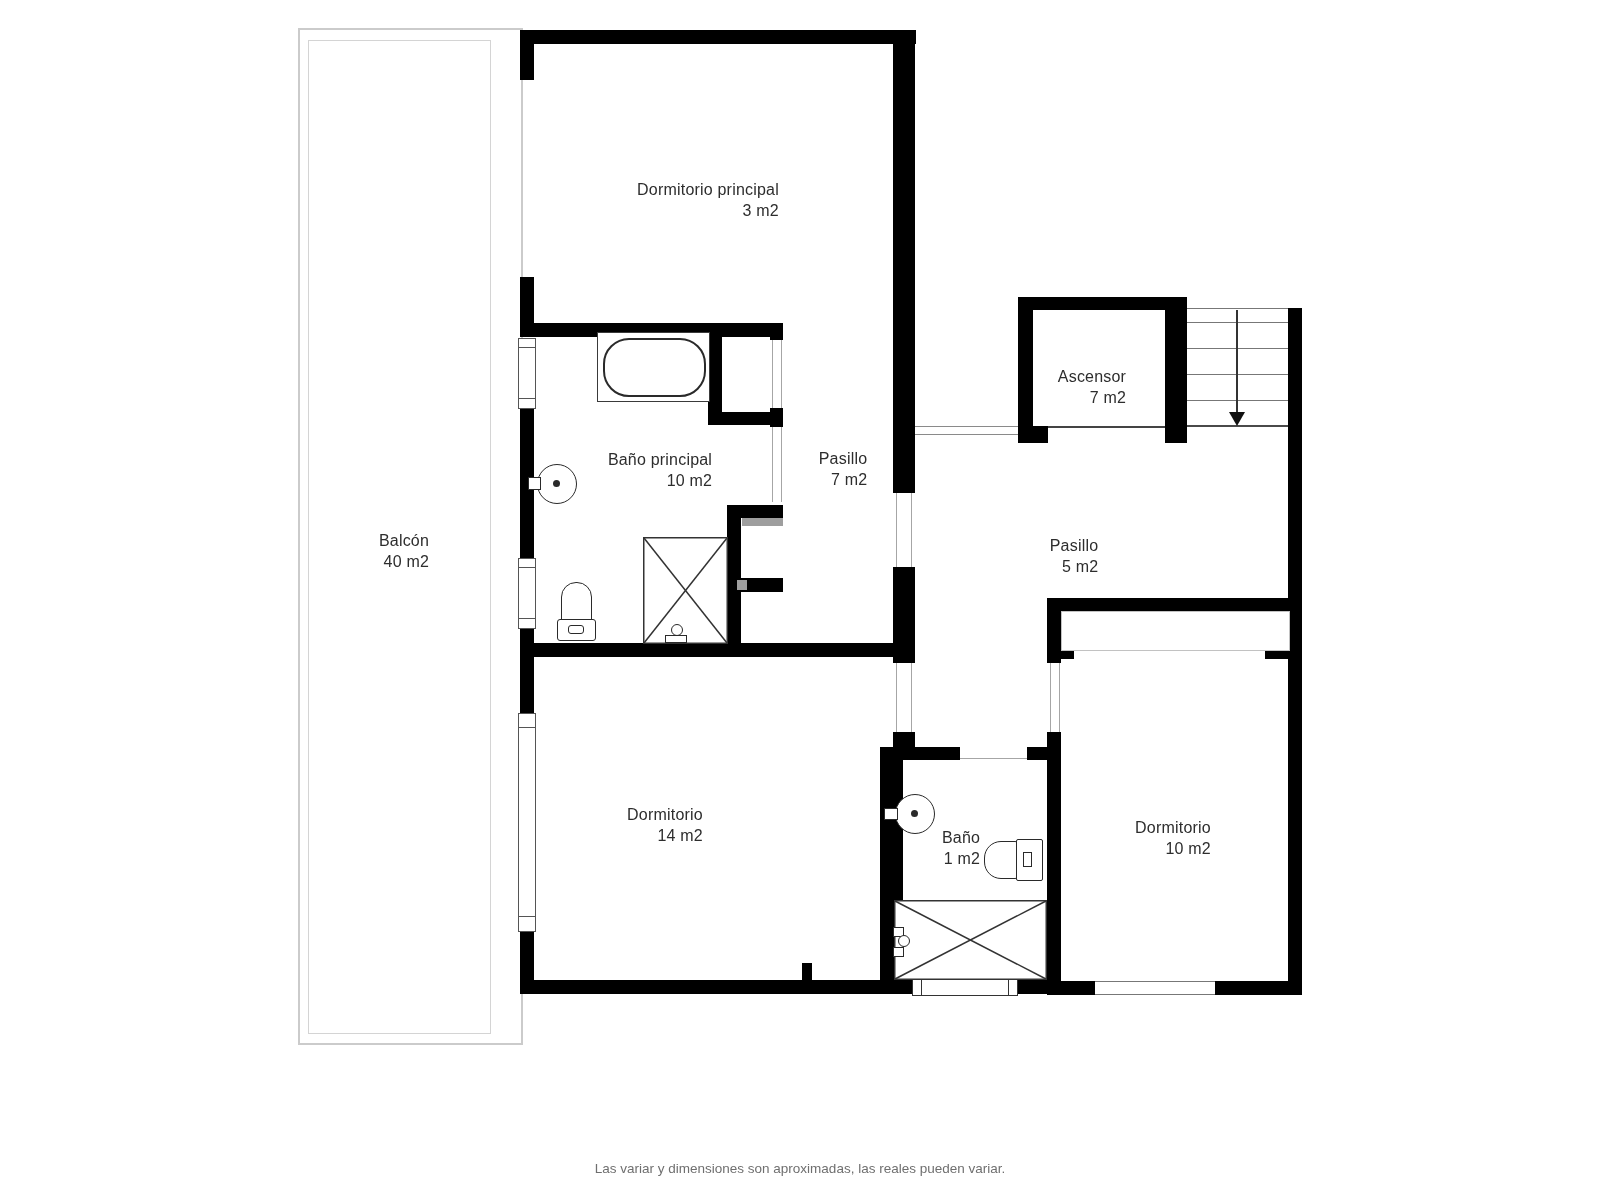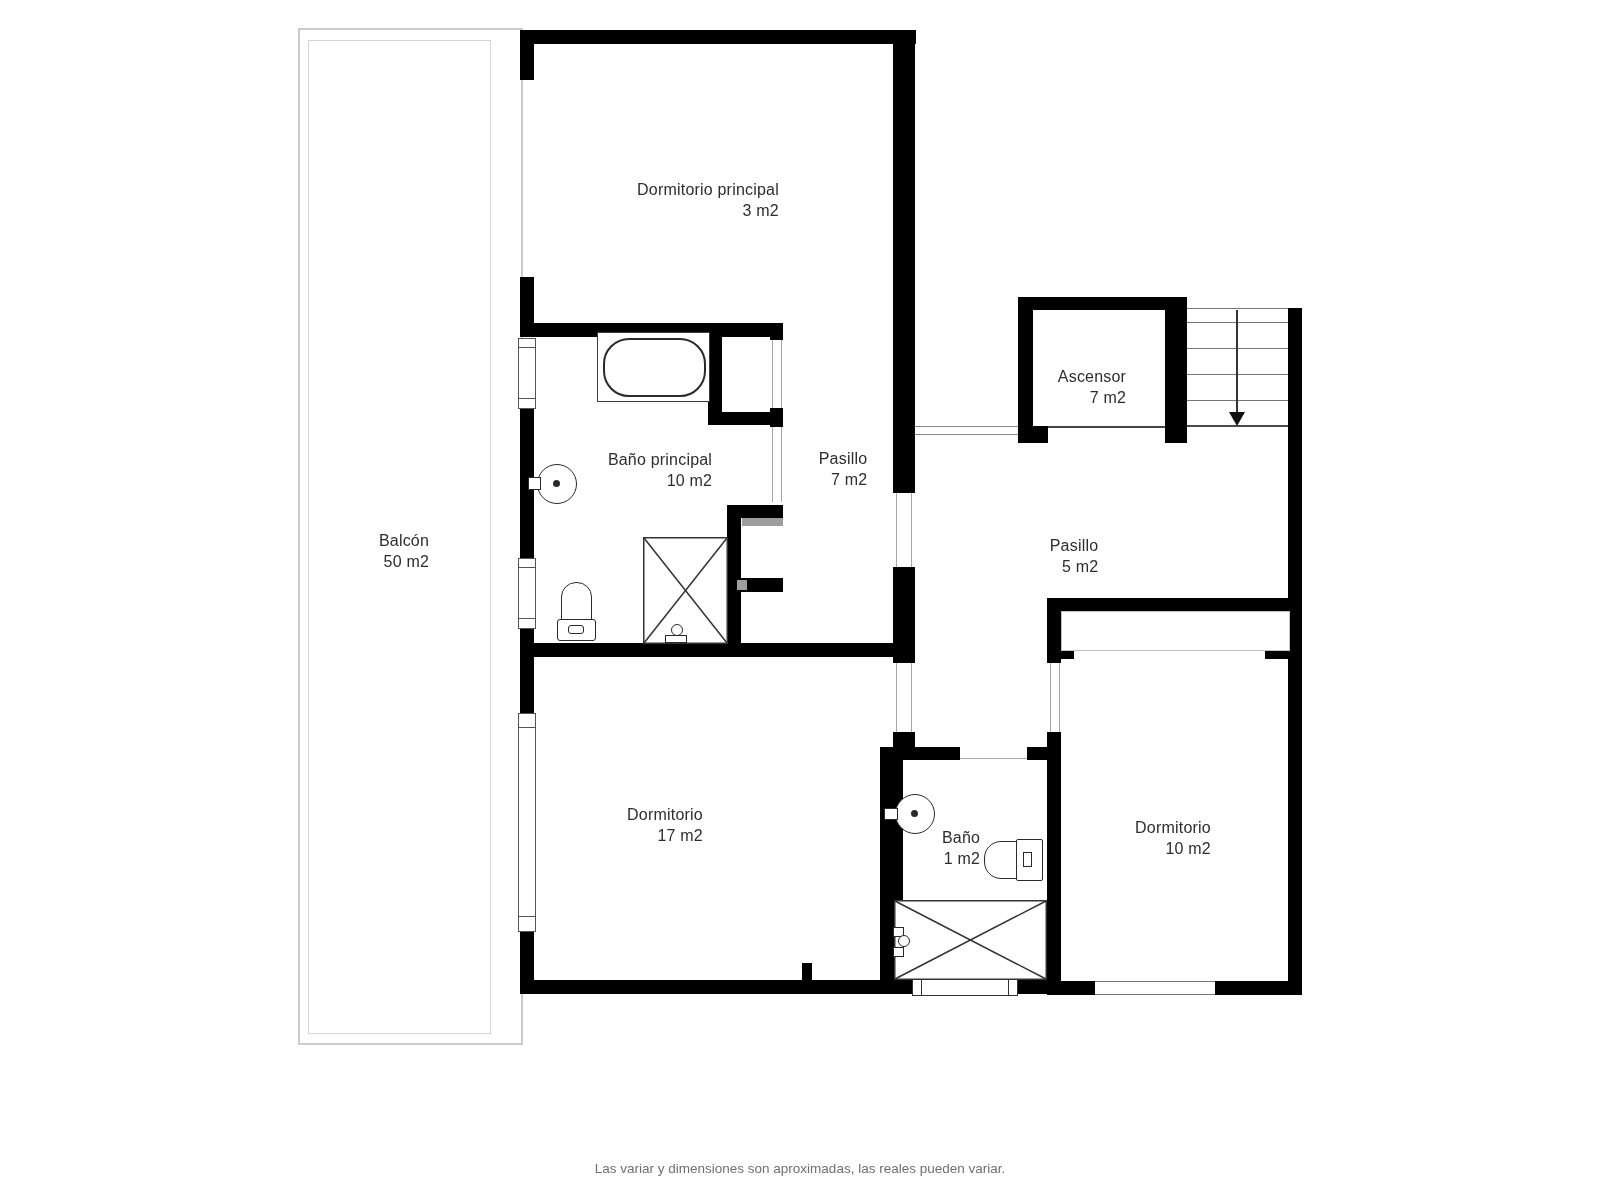--- a/index.html
+++ b/index.html
@@ -170,25 +170,25 @@
   <div class="room-label" style="left:1092px;top:387px">
     <div>Ascensor</div>
     <div>7 m2</div>
   </div>
   <div class="room-label" style="left:1074px;top:556px">
     <div>Pasillo</div>
     <div>5 m2</div>
   </div>
   <div class="room-label" style="left:404px;top:551px">
     <div>Balcón</div>
-    <div>50 m2</div>
+    <div>40 m2</div>
   </div>
   <div class="room-label" style="left:665px;top:825px">
     <div>Dormitorio</div>
-    <div>17 m2</div>
+    <div>14 m2</div>
   </div>
   <div class="room-label" style="left:961px;top:848px">
     <div>Baño</div>
     <div>1 m2</div>
   </div>
   <div class="room-label" style="left:1173px;top:838px">
     <div>Dormitorio</div>
     <div>10 m2</div>
   </div>
 

